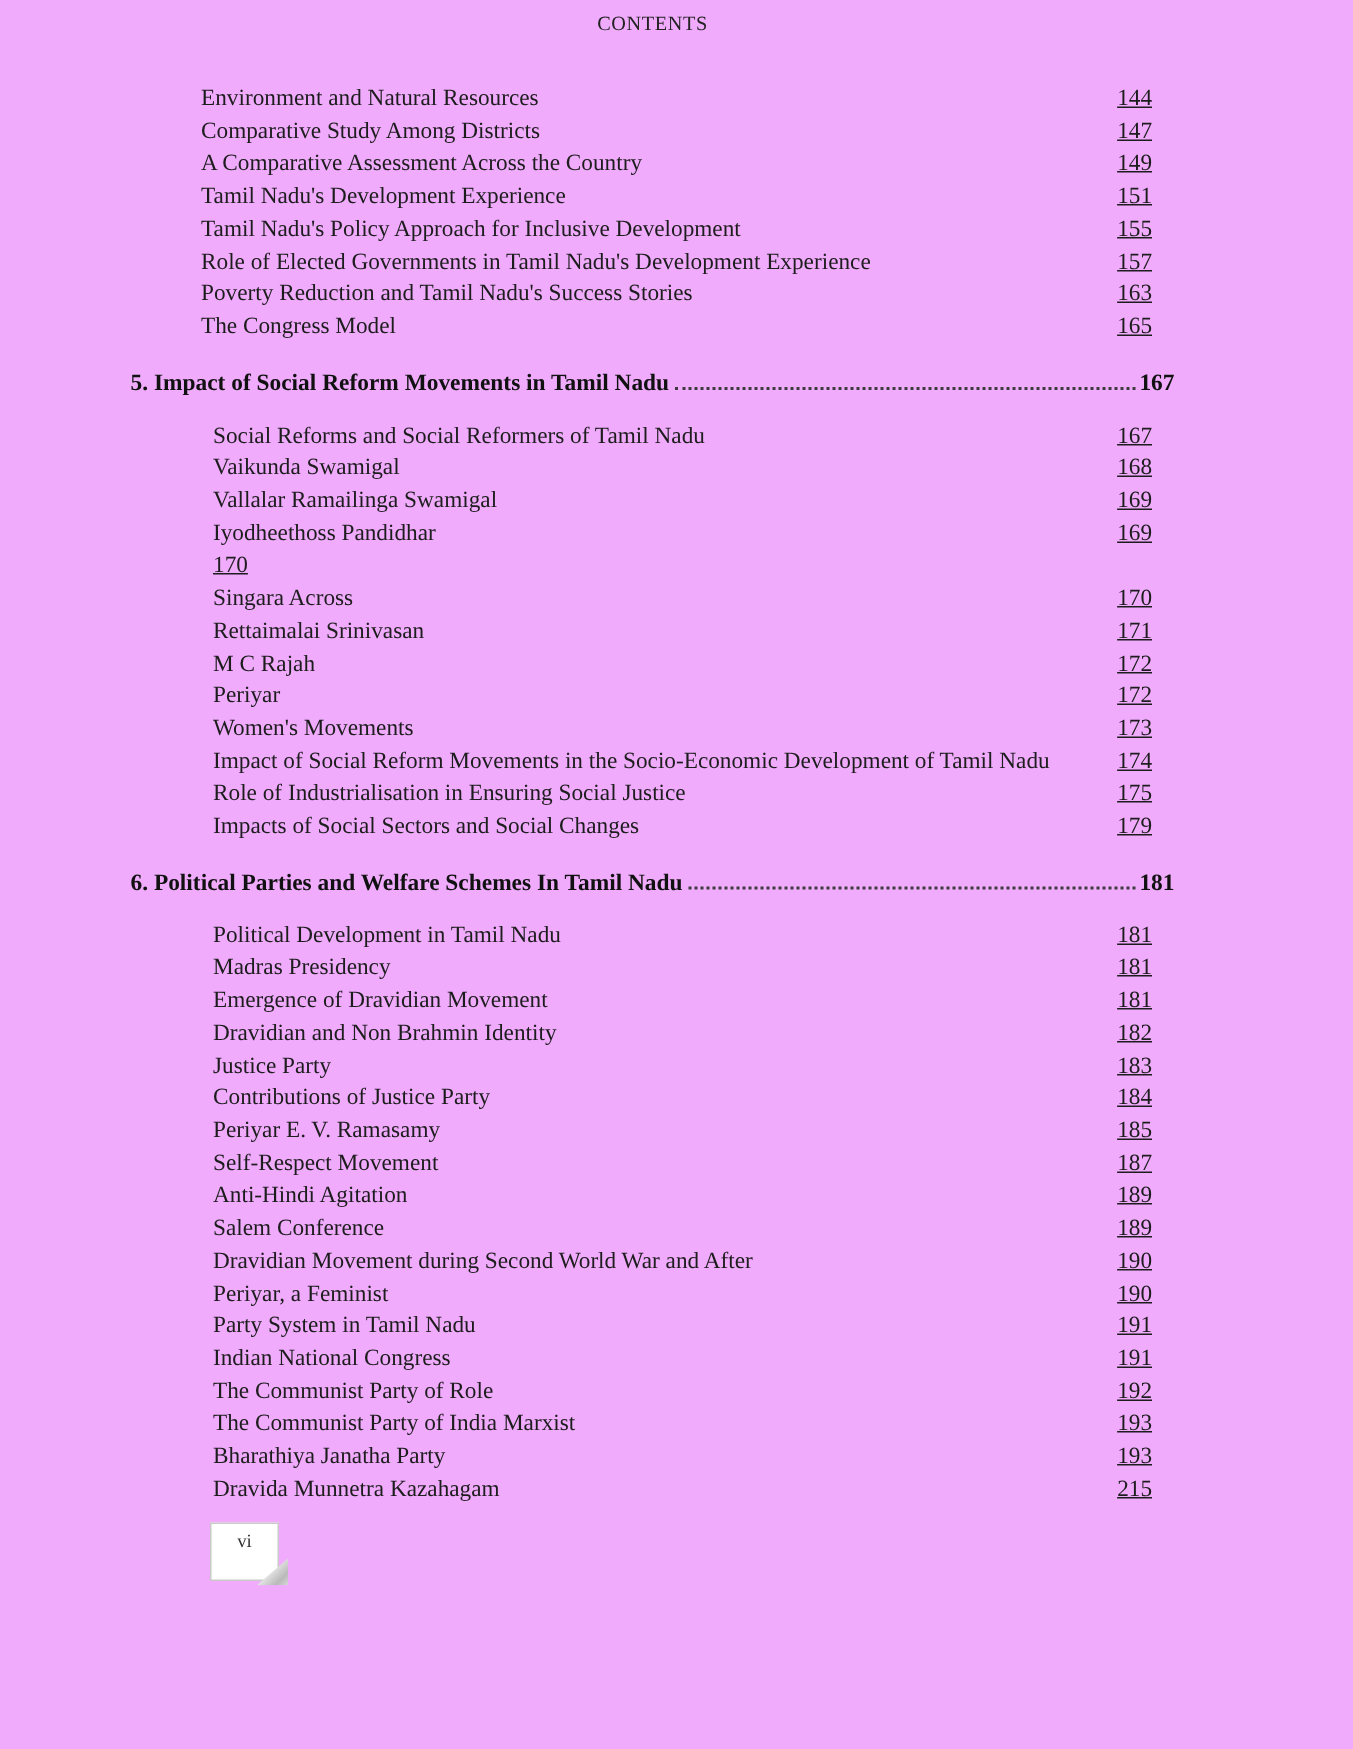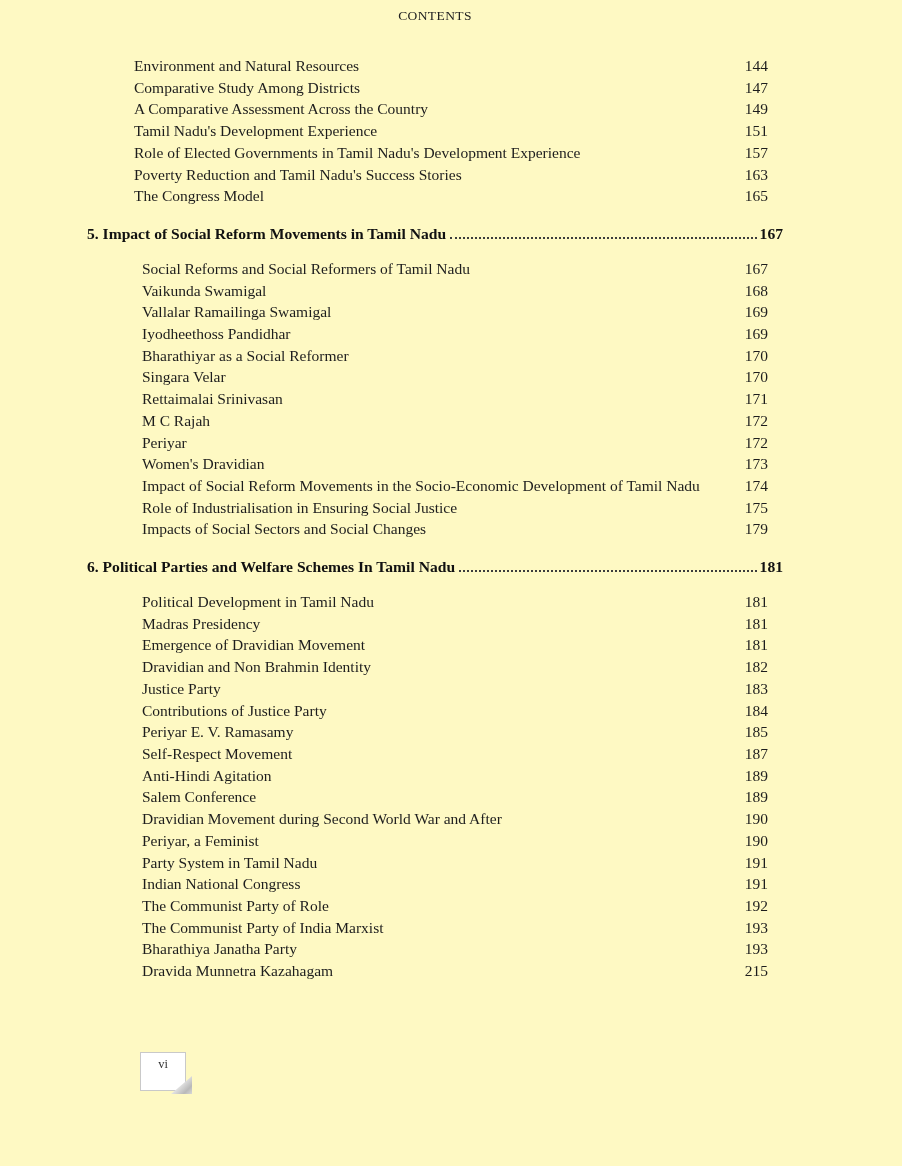--- a/index.html
+++ b/index.html
@@ -4,21 +4,21 @@
 <style>
   html, body {
     margin: 0;
     padding: 0;
     background: #ffffff;
   }
   .page {
     position: relative;
     width: 902px;
     height: 1166px;
-    background: #fef9c3;
+    background: #f0abfc;
     font-family: "Liberation Serif", "DejaVu Serif", serif;
     color: #1d1d1d;
     overflow: hidden;
   }
   .page-header {
     position: absolute;
     top: 8px;
     left: 87px;
     width: 696px;
     text-align: center;
@@ -46,20 +46,21 @@
     align-items: baseline;
     font-size: 15.5px;
     line-height: 21.7px;
     white-space: nowrap;
   }
   .toc-row .entry-title {
     padding-right: 10px;
   }
   .toc-row .entry-page {
     text-align: center;
+    text-decoration: underline;
   }
   .toc-heading {
     display: flex;
     align-items: baseline;
     font-weight: bold;
     font-size: 15.6px;
     line-height: 22px;
     margin-top: 16px;
     margin-bottom: 13px;
     color: #111111;
@@ -68,21 +69,21 @@
   }
   .toc-heading .leader {
     flex: 1;
     margin: 0 3px 4px 4px;
     border-bottom: 2px dotted #3c3c3c;
     min-width: 30px;
   }
   .footer-box {
     position: absolute;
     left: 140px;
-    top: 1052px;
+    top: 1015px;
     width: 46px;
     height: 39px;
     border: 1px solid #c9c9c9;
     box-sizing: border-box;
     background: #ffffff;
   }
   .footer-label {
     display: block;
     padding-top: 4px;
     text-align: center;
@@ -117,20 +118,24 @@
         </div>
         <div class="toc-row">
           <span class="entry-title">A Comparative Assessment Across the Country</span>
           <span class="entry-page">149</span>
         </div>
         <div class="toc-row">
           <span class="entry-title">Tamil Nadu's Development Experience</span>
           <span class="entry-page">151</span>
         </div>
         <div class="toc-row">
+          <span class="entry-title">Tamil Nadu's Policy Approach for Inclusive Development</span>
+          <span class="entry-page">155</span>
+        </div>
+        <div class="toc-row">
           <span class="entry-title">Role of Elected Governments in Tamil Nadu's Development Experience</span>
           <span class="entry-page">157</span>
         </div>
         <div class="toc-row">
           <span class="entry-title">Poverty Reduction and Tamil Nadu's Success Stories</span>
           <span class="entry-page">163</span>
         </div>
         <div class="toc-row">
           <span class="entry-title">The Congress Model</span>
           <span class="entry-page">165</span>
@@ -152,41 +157,40 @@
         </div>
         <div class="toc-row">
           <span class="entry-title">Vallalar Ramailinga Swamigal</span>
           <span class="entry-page">169</span>
         </div>
         <div class="toc-row">
           <span class="entry-title">Iyodheethoss Pandidhar</span>
           <span class="entry-page">169</span>
         </div>
         <div class="toc-row">
-          <span class="entry-title">Bharathiyar as a Social Reformer</span>
           <span class="entry-page">170</span>
         </div>
         <div class="toc-row">
-          <span class="entry-title">Singara Velar</span>
+          <span class="entry-title">Singara Across</span>
           <span class="entry-page">170</span>
         </div>
         <div class="toc-row">
           <span class="entry-title">Rettaimalai Srinivasan</span>
           <span class="entry-page">171</span>
         </div>
         <div class="toc-row">
           <span class="entry-title">M C Rajah</span>
           <span class="entry-page">172</span>
         </div>
         <div class="toc-row">
           <span class="entry-title">Periyar</span>
           <span class="entry-page">172</span>
         </div>
         <div class="toc-row">
-          <span class="entry-title">Women's Dravidian</span>
+          <span class="entry-title">Women's Movements</span>
           <span class="entry-page">173</span>
         </div>
         <div class="toc-row">
           <span class="entry-title">Impact of Social Reform Movements in the Socio-Economic Development of Tamil Nadu</span>
           <span class="entry-page">174</span>
         </div>
         <div class="toc-row">
           <span class="entry-title">Role of Industrialisation in Ensuring Social Justice</span>
           <span class="entry-page">175</span>
         </div>

